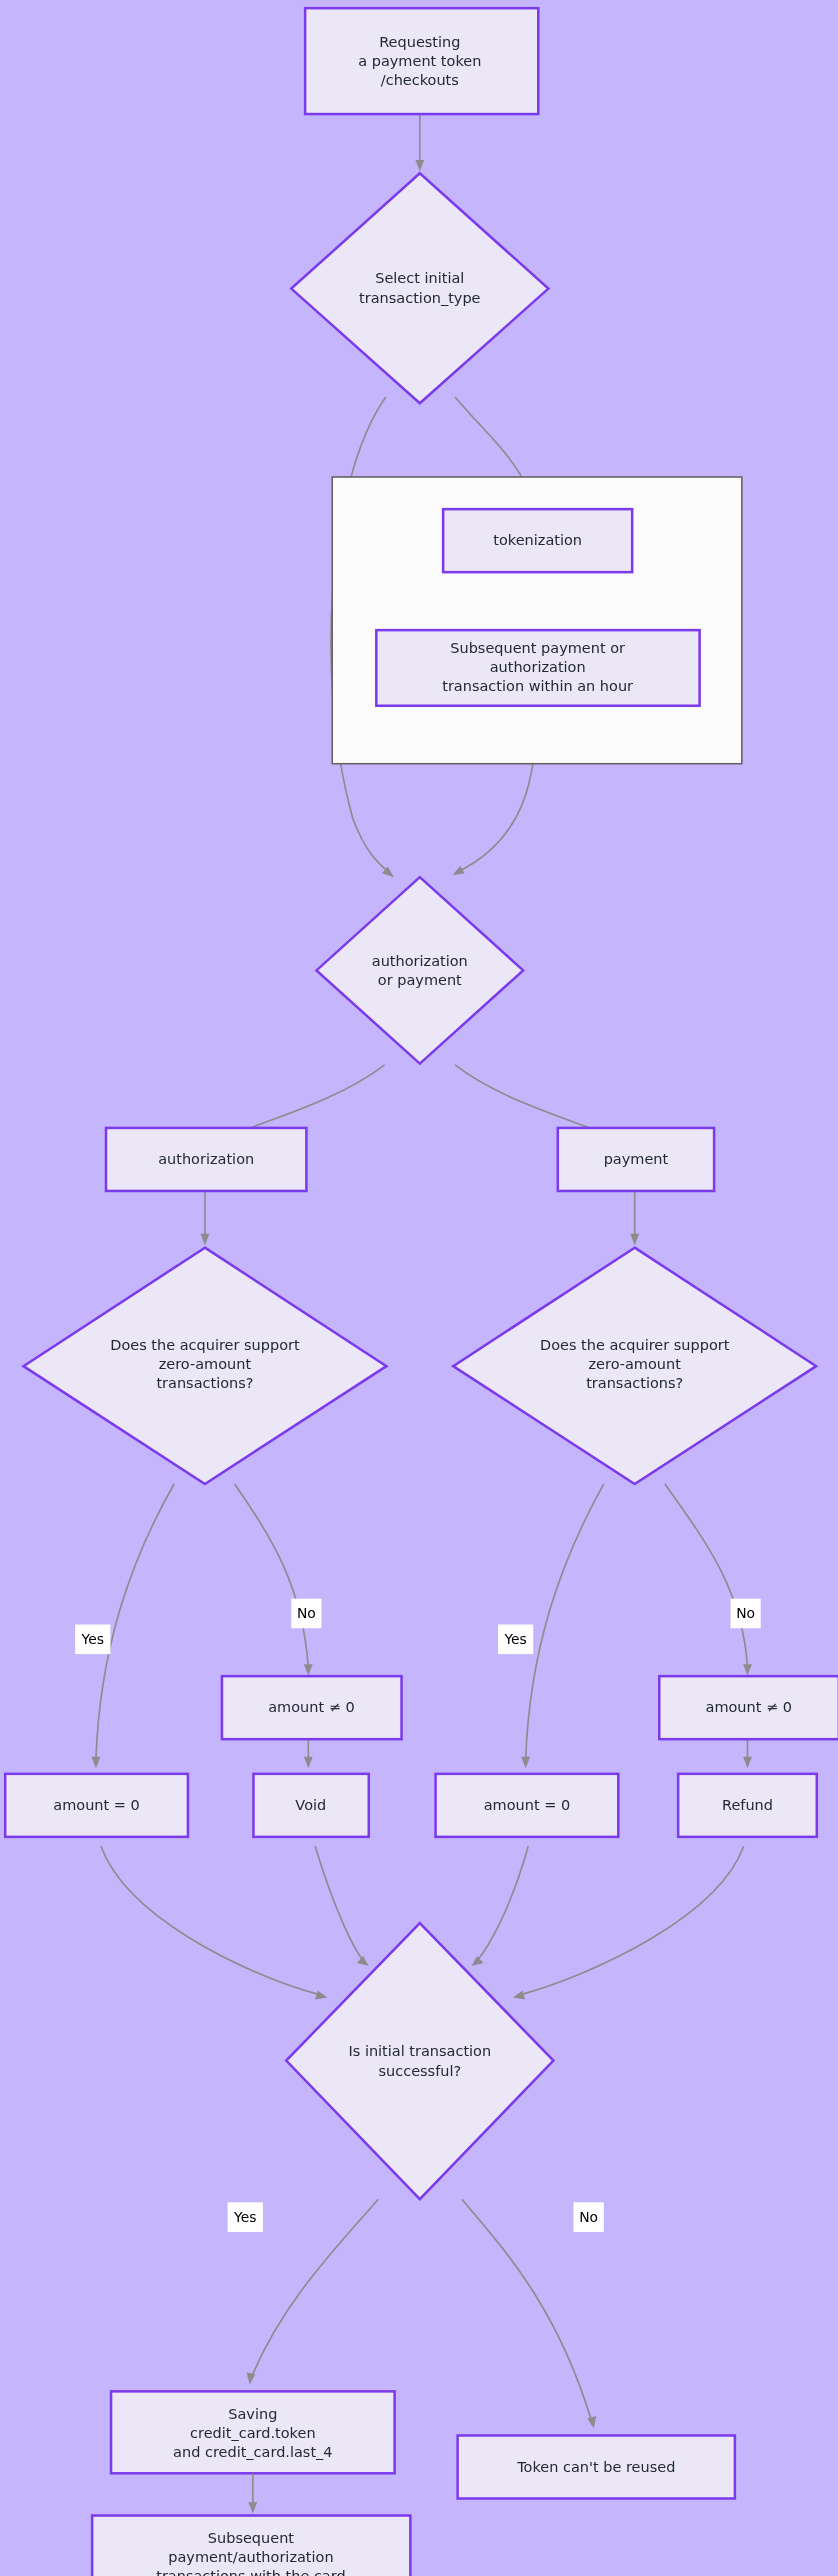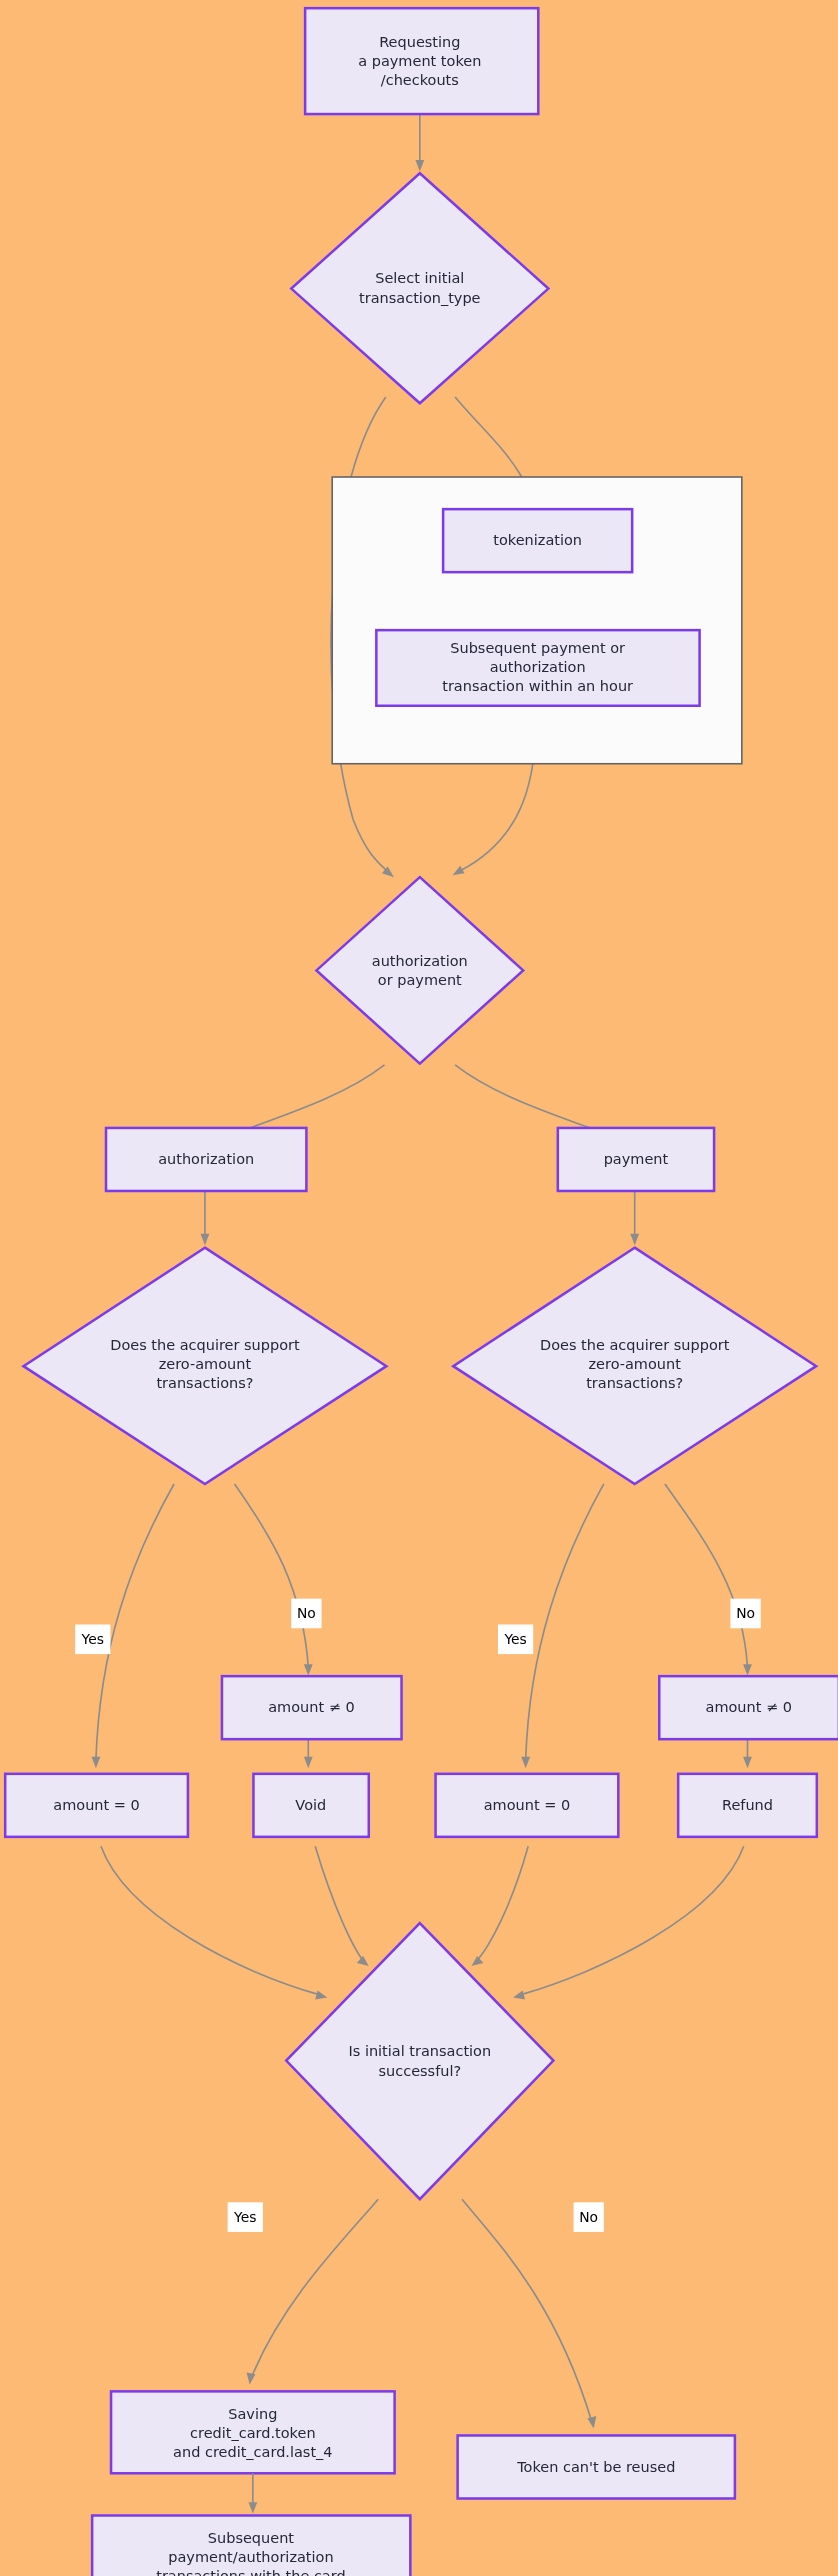--- a/index.html
+++ b/index.html
@@ -10,21 +10,21 @@
   body {
     width: 839px;
     height: 2576px;
     overflow: hidden;
     font-family: "DejaVu Sans", sans-serif;
   }
   #flow-root {
     position: relative;
     width: 839px;
     height: 2576px;
-    background: #fdba74;
+    background: #c4b5fd;
   }
   svg#flow-svg {
     display: block;
     width: 839px;
     height: 2576px;
   }
   .node-rect {
     fill: #ece7f6;
     stroke: #7c3aed;
     stroke-width: 4;

